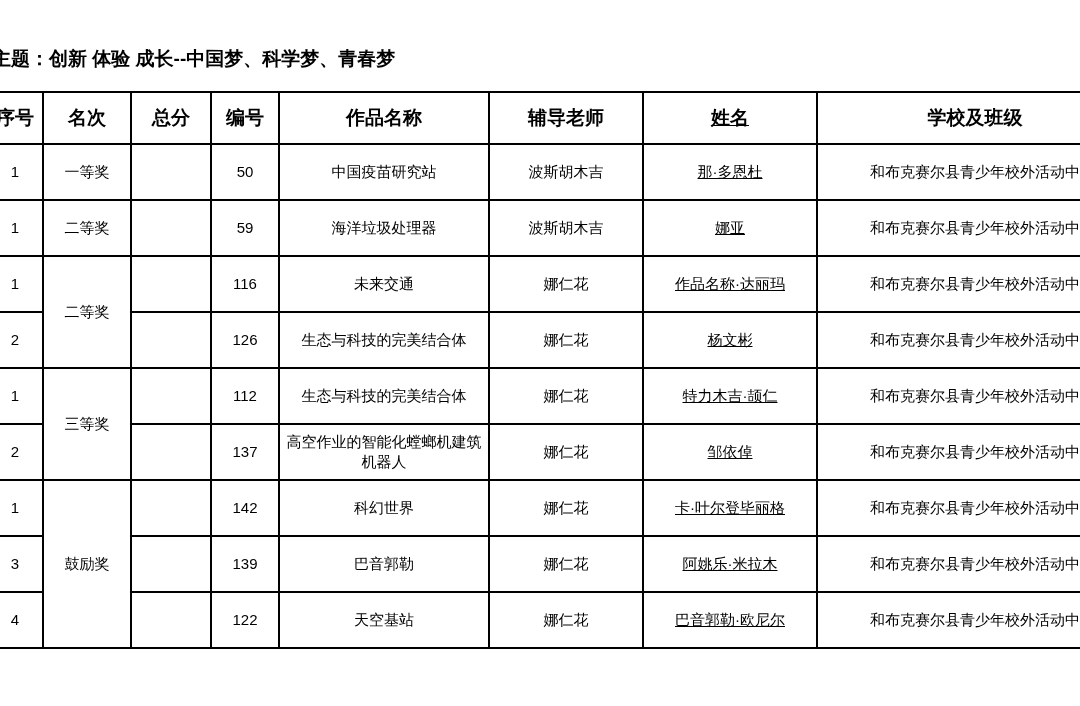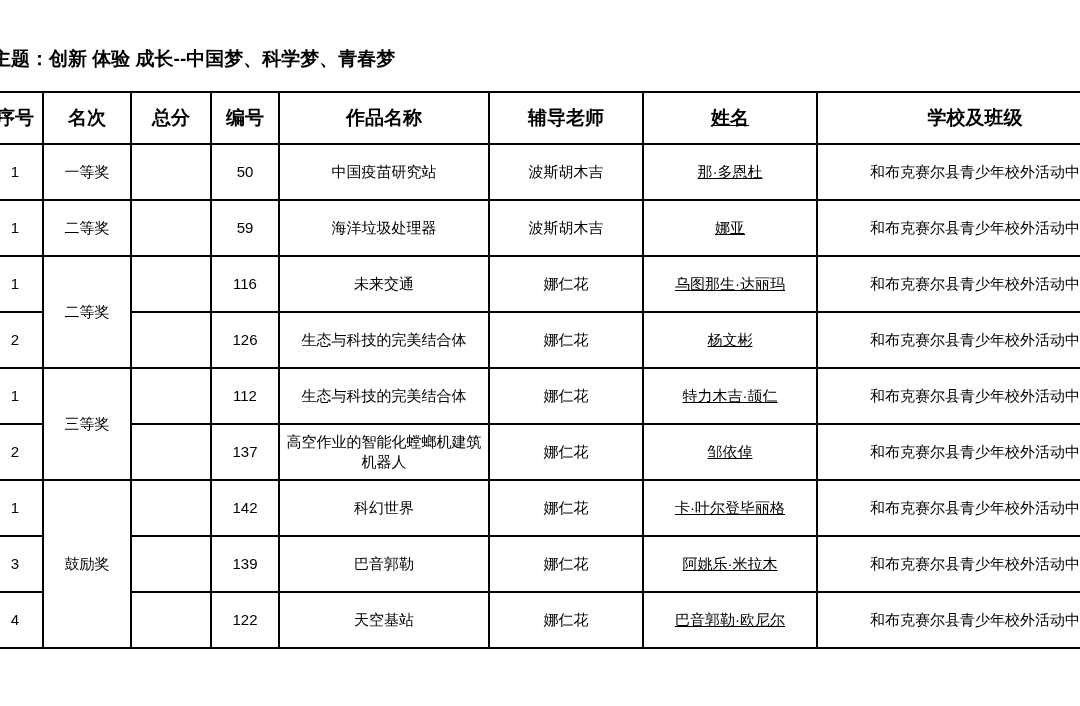--- a/index.html
+++ b/index.html
@@ -134,21 +134,21 @@
             <td class="c-name">娜亚</td>
             <td class="c-school school-cell">和布克赛尔县青少年校外活动中</td>
           </tr>
           <tr>
             <td class="c-seq">1</td>
             <td class="c-rank rank-cell" rowspan="2">二等奖</td>
             <td class="c-total"></td>
             <td class="c-code">116</td>
             <td class="c-work work-cell">未来交通</td>
             <td class="c-teacher">娜仁花</td>
-            <td class="c-name">乌图那生·达丽玛</td>
+            <td class="c-name">作品名称·达丽玛</td>
             <td class="c-school school-cell">和布克赛尔县青少年校外活动中</td>
           </tr>
           <tr>
             <td class="c-seq">2</td>
             <td class="c-total"></td>
             <td class="c-code">126</td>
             <td class="c-work work-cell">生态与科技的完美结合体</td>
             <td class="c-teacher">娜仁花</td>
             <td class="c-name">杨文彬</td>
             <td class="c-school school-cell">和布克赛尔县青少年校外活动中</td>

